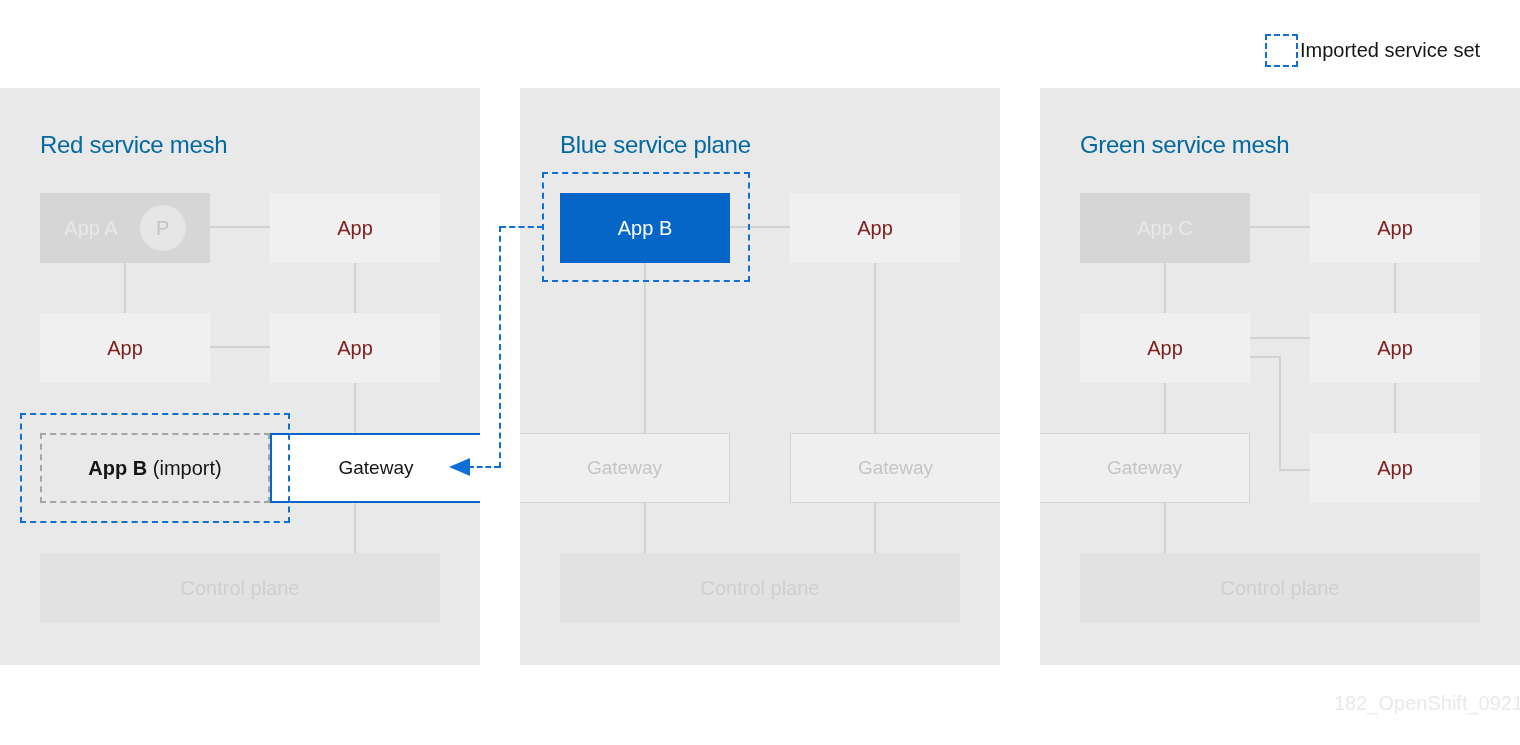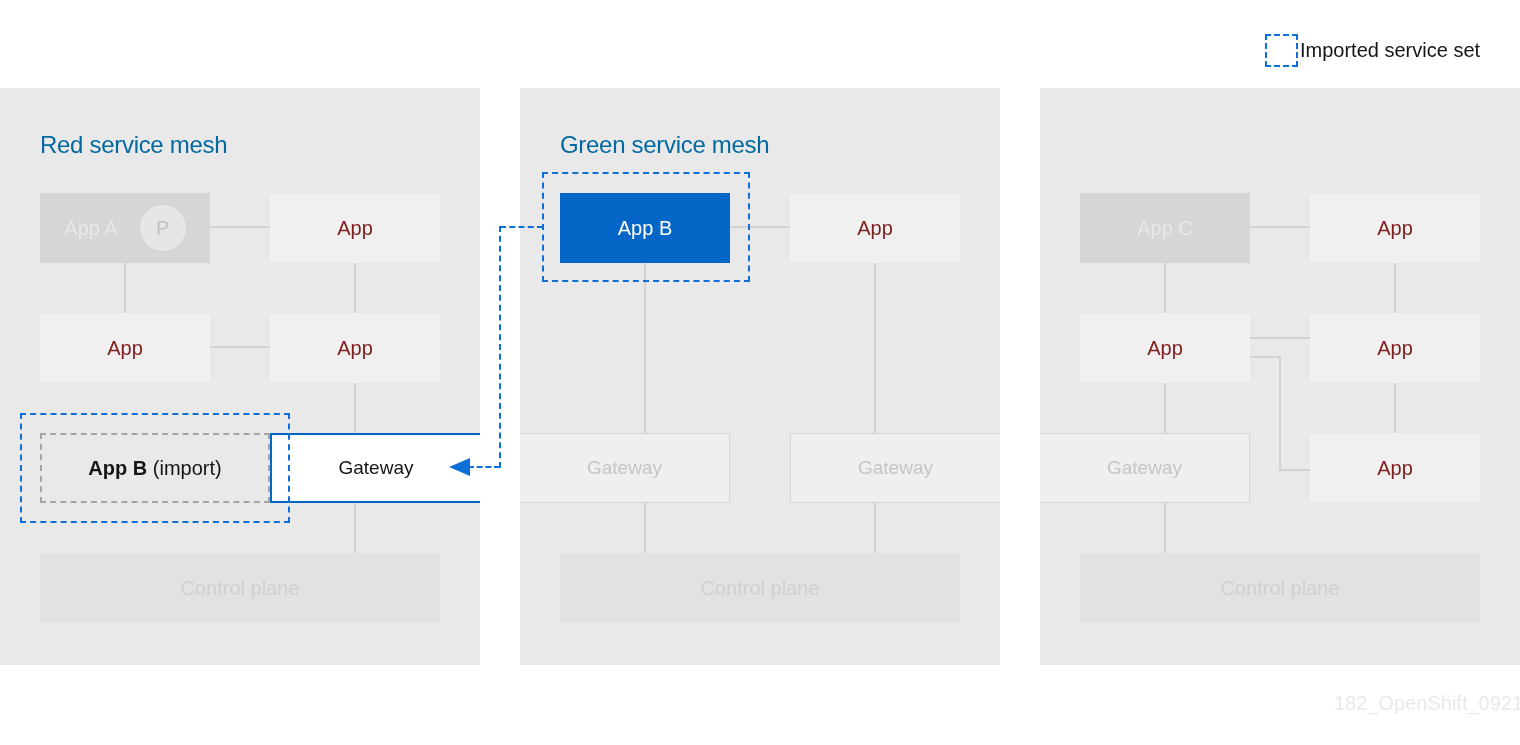--- a/index.html
+++ b/index.html
@@ -115,21 +115,21 @@
     </div>
 
     <div class="dashed-gray-box" style="left:40px; top:345px; width:230px; height:70px;">
       <span class="bold-part">App B</span>
         <span>&nbsp;(import)</span>
     </div>
     <div class="dashed-blue-rect" style="left:20px; top:325px; width:270px; height:110px;"></div>
   </div>
 
   <div class="panel panel-blue">
-    <div class="mesh-title">Green service mesh</div>
+    <div class="mesh-title">Blue service plane</div>
 
     <div class="line" style="left:210px; top:138px; width:60px; height:2px;"></div>
     <div class="line" style="left:124px; top:175px; width:2px; height:170px;"></div>
     <div class="line" style="left:354px; top:175px; width:2px; height:170px;"></div>
     <div class="line" style="left:124px; top:415px; width:2px; height:50px;"></div>
     <div class="line" style="left:354px; top:415px; width:2px; height:50px;"></div>
 
     <div class="box box-appb" style="left:40px; top:105px;">
       <span>App B</span>
     </div>
@@ -143,20 +143,21 @@
       <span>Gateway</span>
     </div>
     <div class="box box-control" style="left:40px; top:465px;">
       <span>Control plane</span>
     </div>
 
     <div class="dashed-blue-rect" style="left:22px; top:84px; width:208px; height:110px;"></div>
   </div>
 
   <div class="panel panel-green">
+    <div class="mesh-title">Green service mesh</div>
 
     <div class="line" style="left:210px; top:138px; width:60px; height:2px;"></div>
     <div class="line" style="left:124px; top:175px; width:2px; height:50px;"></div>
     <div class="line" style="left:354px; top:175px; width:2px; height:50px;"></div>
     <div class="line" style="left:210px; top:249px; width:60px; height:2px;"></div>
     <div class="line" style="left:210px; top:268px; width:31px; height:2px;"></div>
     <div class="line" style="left:239px; top:268px; width:2px; height:115px;"></div>
     <div class="line" style="left:239px; top:381px; width:31px; height:2px;"></div>
     <div class="line" style="left:124px; top:295px; width:2px; height:50px;"></div>
     <div class="line" style="left:354px; top:295px; width:2px; height:50px;"></div>

